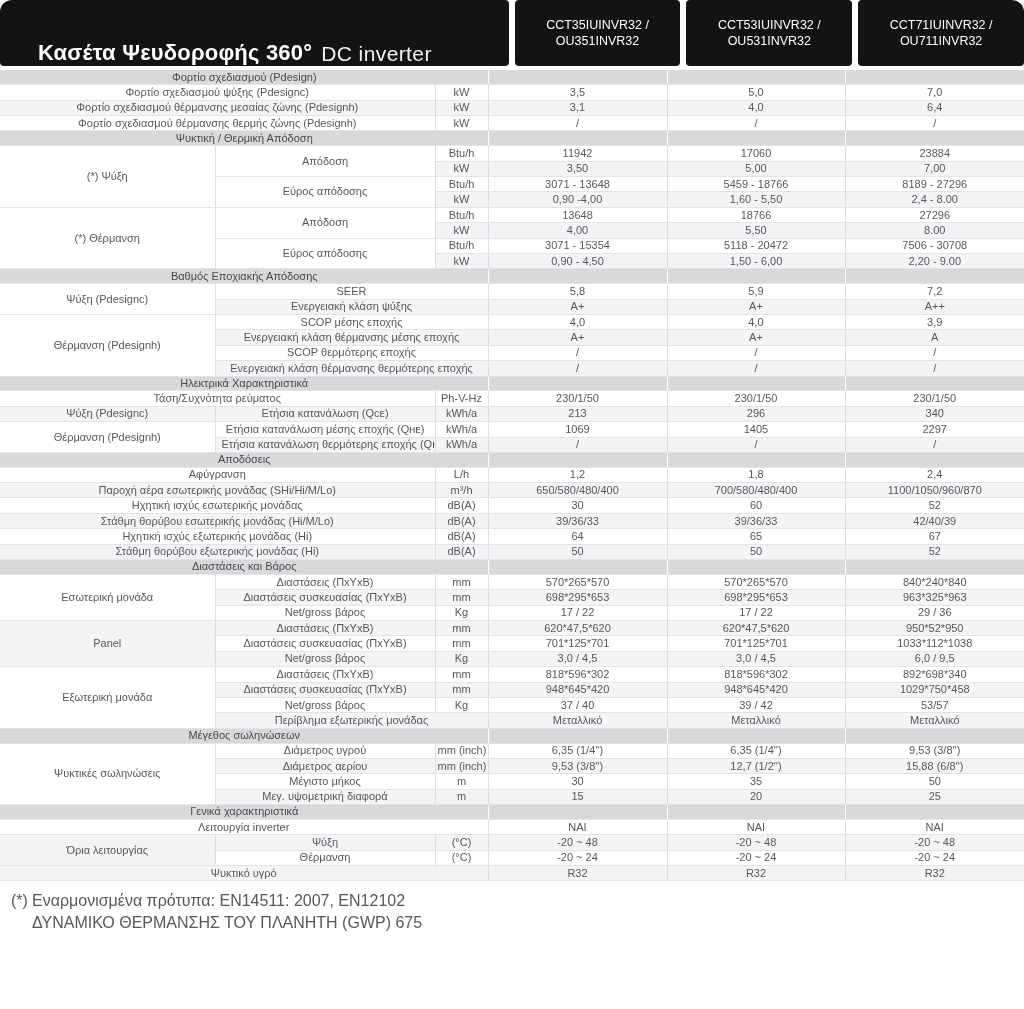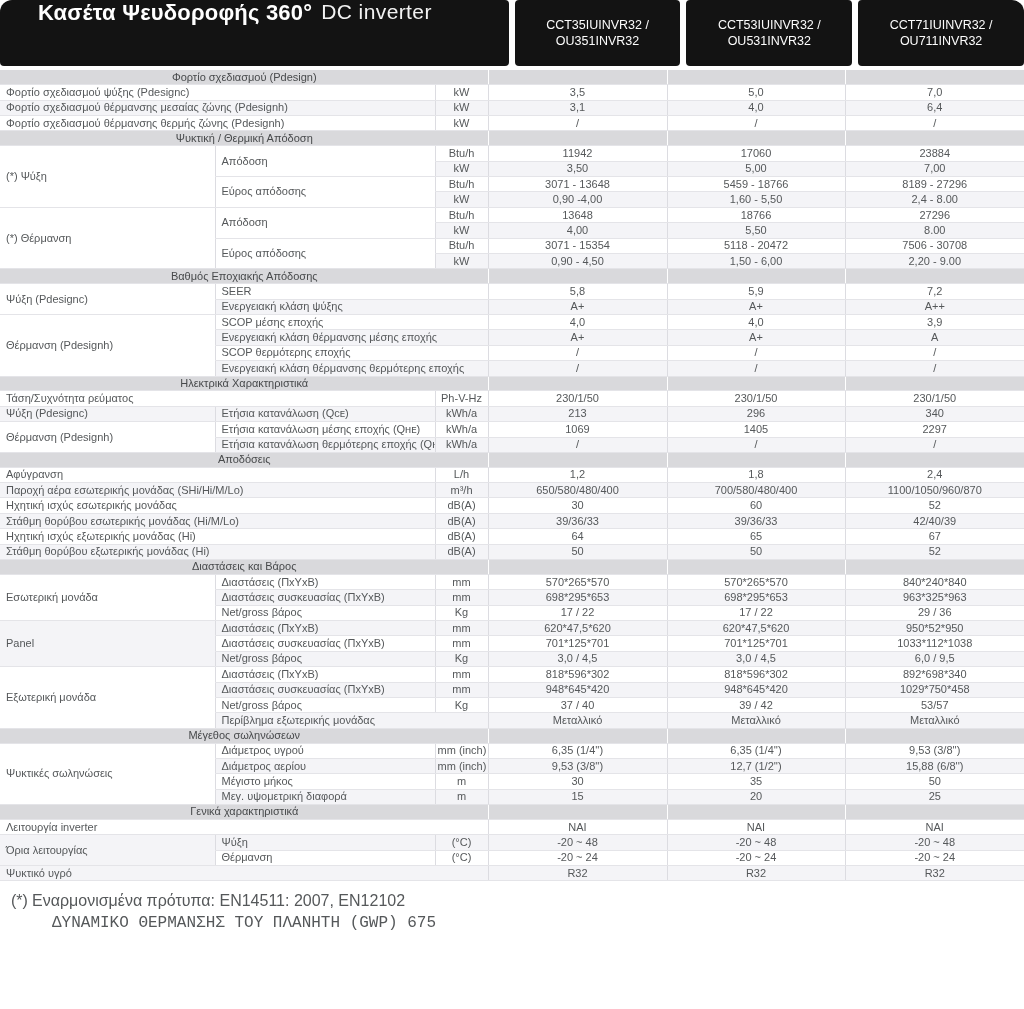--- a/index.html
+++ b/index.html
@@ -7,21 +7,21 @@
   body {
     width:1024px; height:1009px; background:#fff; overflow:hidden;
     font-family:"Liberation Sans","DejaVu Sans",sans-serif;
     -webkit-font-smoothing:antialiased;
   }
   
   .header { display:flex; height:66px; margin-bottom:4px; }
   .title-box {
     width:532px; background:#131313; color:#fff;
     border-radius:12px 4px 4px 4px;
-    display:flex; align-items:flex-start; padding-left:38px;
+    display:flex; align-items:flex-end; padding-left:38px;
   }
   .t-bold { font-size:22px; font-weight:bold; letter-spacing:.2px; }
   .t-light { font-size:21px; font-weight:400; color:#f2f2f2; margin-left:9px; letter-spacing:.4px; }
   .model-box {
     width:174px; margin-left:6px; background:#131313; color:#fdfdfd;
     display:flex; flex-direction:column; align-items:center; justify-content:center;
     font-size:12.5px; line-height:16px; text-align:left; border-radius:4px;
   }
   .model-box:last-child { border-radius:4px 12px 4px 4px; }
   
@@ -33,26 +33,26 @@
   }
   tr.sh td { background:#f4f4f7; }
   tr.w  td { background:#ffffff; }
   td.gshade { background:#f4f4f7; }
   td.gwhite { background:#ffffff; }
   tr.sec td { background:#d9d9dc; color:#47494b; height:14.8px;text-align:center; }
   tr.sec td.sec-title { padding-left:7px; }
   tr.sec td.sec-val { border-left:1px solid #ffffff; }
   td.unit, td.val { text-align:center; padding:0 2px; border-left:1px solid #dcdce1; }
   td.sub { border-left:1px solid #dcdce1; }
-  td.lbl, td.grp, td.sub { text-align:left; }
+  td.lbl, td.grp, td.sub { text-align:center; }
   
   .footnotes { margin-top:9px; font-size:16px; color:#55585a; }
   .fn { padding-left:11px; line-height:22px; }
   .fn .marker { display:inline-block; width:21px; }
-  .fn.indent { padding-left:52px;font-family:Liberation Mono, monospace; }
+  .fn.indent { padding-left:32px; }
 </style>
 </head>
 <body>
 
 <div class="header">
   <div class="title-box">
     <span class="t-bold">Κασέτα Ψευδοροφής 360°</span>
     <span class="t-light">DC inverter</span>
   </div>
   <div class="model-box">

